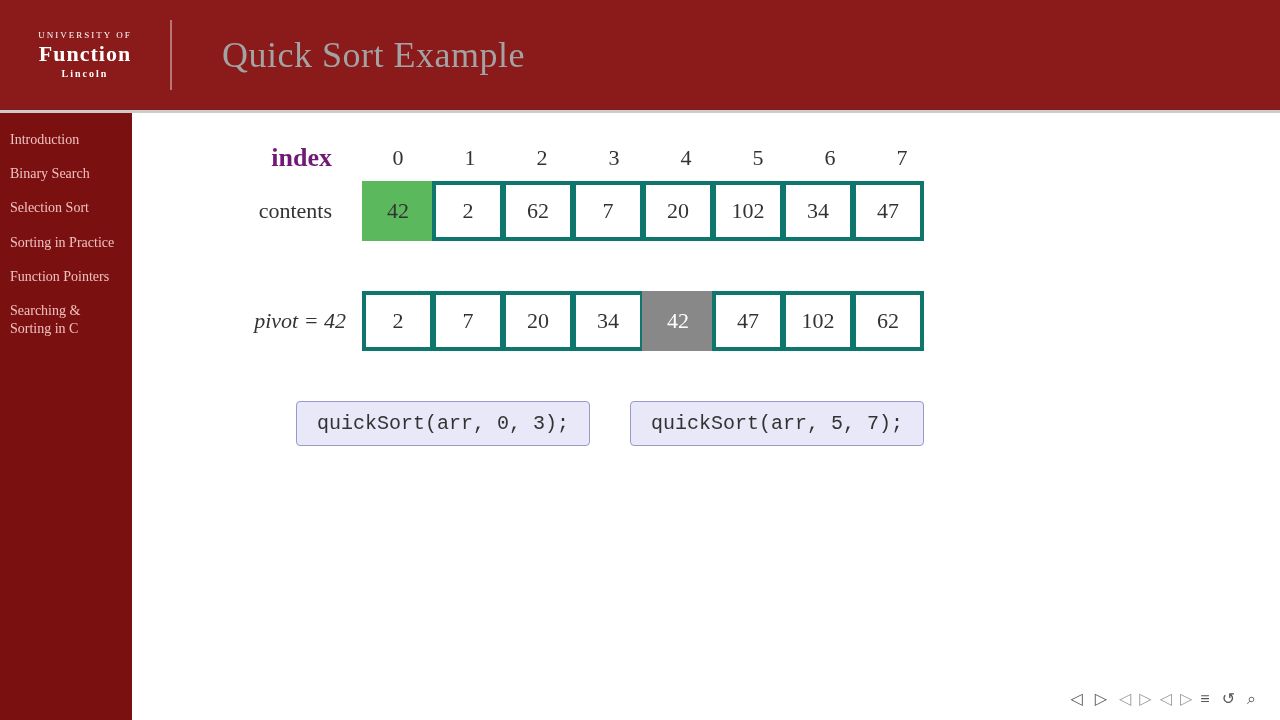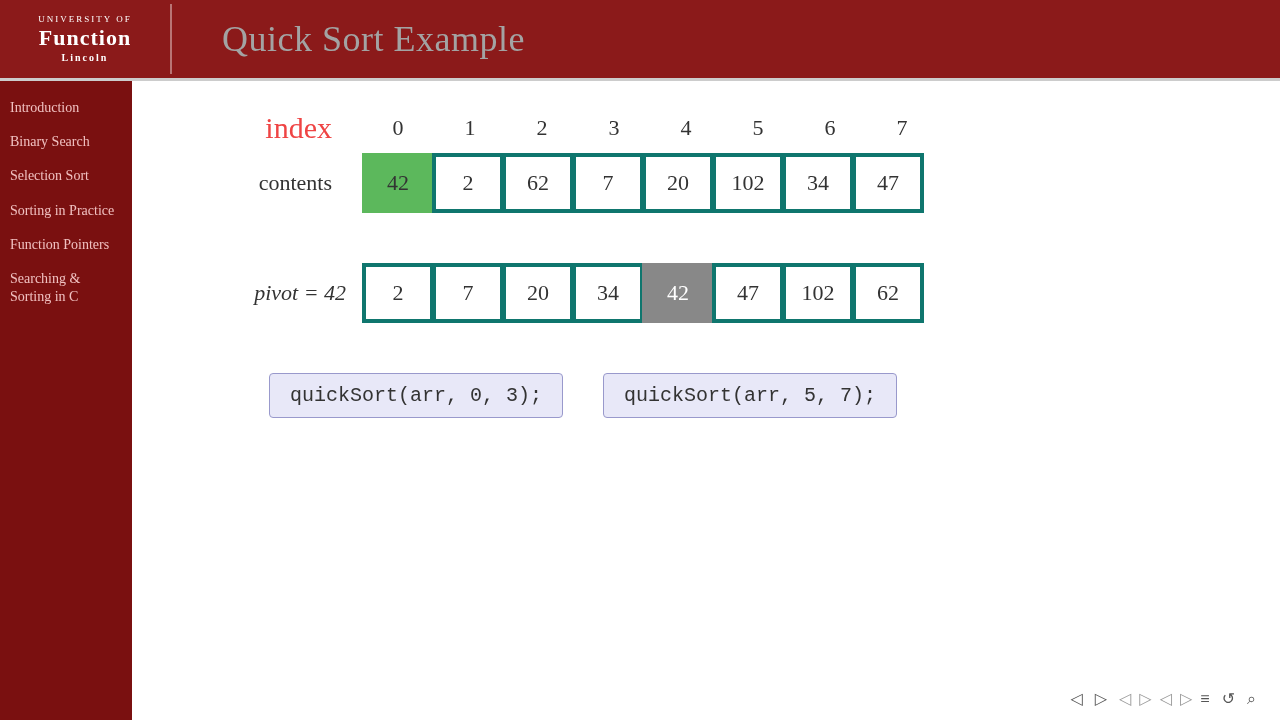--- a/index.html
+++ b/index.html
@@ -1,21 +1,21 @@
 <!DOCTYPE html>
 <html><head>
   <meta charset="utf-8">
   <style>
     * { margin: 0; padding: 0; box-sizing: border-box; }
     body { width: 1280px; height: 720px; overflow: hidden; font-family: 'Latin Modern', 'Computer Modern', Georgia, serif; background: #fff; display: flex; flex-direction: column; }
 
     
     .header {
       background-color: #8b1a1a;
-      height: 78px;
+      height: 110px;
       display: flex;
       align-items: center;
       padding: 0 30px;
       flex-shrink: 0;
     }
     .logo-area {
       width: 110px;
       display: flex;
       flex-direction: column;
       align-items: center;
@@ -161,21 +161,21 @@
     <div class="sidebar-item">Binary Search</div>
     <div class="sidebar-item">Selection Sort</div>
     <div class="sidebar-item">Sorting in Practice</div>
     <div class="sidebar-item">Function Pointers</div>
     <div class="sidebar-item">Searching &amp; Sorting in C</div>
   </div>
 
   <div class="main">
 
     <div style="display:flex; align-items:center; margin-bottom:0;">
-      <div style="width:170px; text-align:right; padding-right:30px; font-size:30px; color:#ef4444;">index</div>
+      <div style="width:170px; text-align:right; padding-right:30px; font-size:26px; color:#701a75;font-weight:bold;">index</div>
       <div style="display:flex;">
         <div style="width:72px;text-align:center;font-size:22px;color:#333;">0</div>
         <div style="width:72px;text-align:center;font-size:22px;color:#333;">1</div>
         <div style="width:72px;text-align:center;font-size:22px;color:#333;">2</div>
         <div style="width:72px;text-align:center;font-size:22px;color:#333;">3</div>
         <div style="width:72px;text-align:center;font-size:22px;color:#333;">4</div>
         <div style="width:72px;text-align:center;font-size:22px;color:#333;">5</div>
         <div style="width:72px;text-align:center;font-size:22px;color:#333;">6</div>
         <div style="width:72px;text-align:center;font-size:22px;color:#333;">7</div>
       </div>
@@ -204,21 +204,21 @@
         <div class="cell">7</div>
         <div class="cell">20</div>
         <div class="cell">34</div>
         <div class="cell gray">42</div>
         <div class="cell">47</div>
         <div class="cell">102</div>
         <div class="cell">62</div>
       </div>
     </div>
 
-    <div style="display:flex; gap:40px; margin-top:50px; margin-left:77px;text-align:center;">
+    <div style="display:flex; gap:40px; margin-top:50px; margin-left:104px;text-align:center;">
       <div class="code-box">quickSort(arr, 0, 3);</div>
       <div class="code-box">quickSort(arr, 5, 7);</div>
     </div>
 
     <div style="position:absolute; bottom:10px; right:20px; display:flex; align-items:center; gap:4px;">
       <button class="nav-btn">◁</button>
       <button class="nav-btn">▷</button>
       <span style="margin:0 4px;color:#999;">◁</span>
       <span style="color:#999;">▷</span>
       <span style="margin:0 4px;color:#999;">◁</span>

